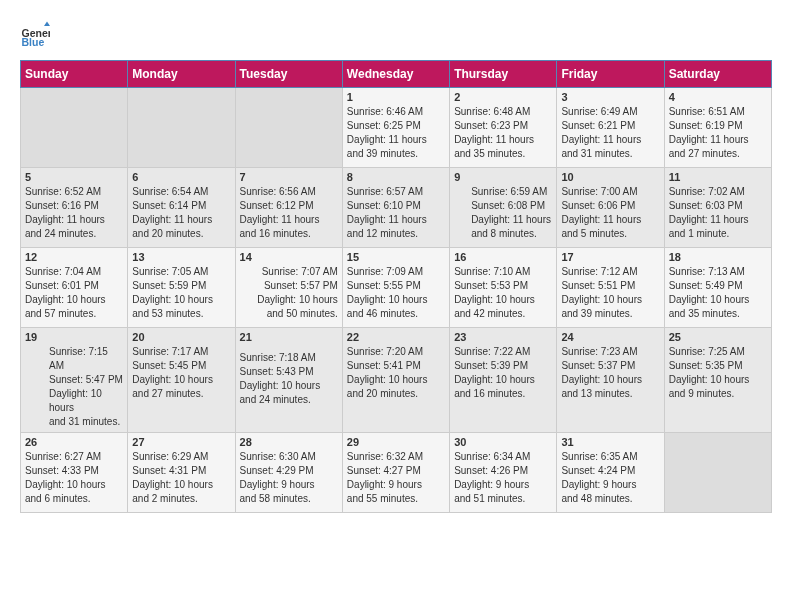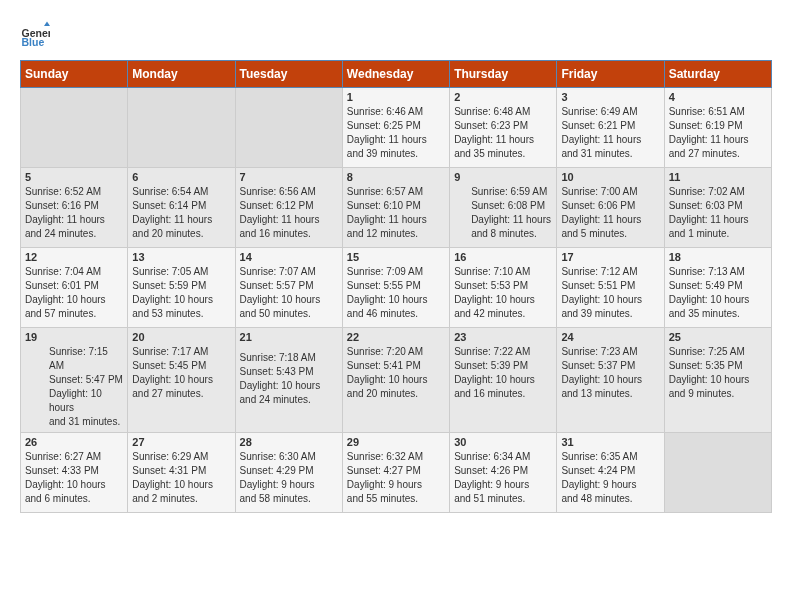--- a/index.html
+++ b/index.html
@@ -51,21 +51,21 @@
     .location-title {
       font-size: 15px;
       color: #333;
     }
     table {
       width: 100%;
       border-collapse: collapse;
       table-layout: fixed;
     }
     thead th {
-      background: #c2410c;
+      background: #be185d;
       color: #fff;
       font-size: 12px;
       font-weight: bold;
       padding: 6px 4px;
       text-align: left;
       border: 1px solid #5585b5;
     }
     tbody td {
       vertical-align: top;
       border: 1px solid #ccc;
@@ -224,21 +224,21 @@
         </td>
         <td>
           <span class="day-num">13</span>
           <div class="day-info" style="white-space: pre-line;">Sunrise: 7:05 AM
 Sunset: 5:59 PM
 Daylight: 10 hours
 and 53 minutes.</div>
         </td>
         <td>
           <span class="day-num">14</span>
-          <div class="day-info" style="white-space: pre-line;">Sunrise: 7:07 AM
+          <div class="day-info" style="white-space: pre-line; text-align: right;">Sunrise: 7:07 AM
 Sunset: 5:57 PM
 Daylight: 10 hours
 and 50 minutes.</div>
         </td>
         <td>
           <span class="day-num">15</span>
           <div class="day-info" style="white-space: pre-line;">Sunrise: 7:09 AM
 Sunset: 5:55 PM
 Daylight: 10 hours
 and 46 minutes.</div>

